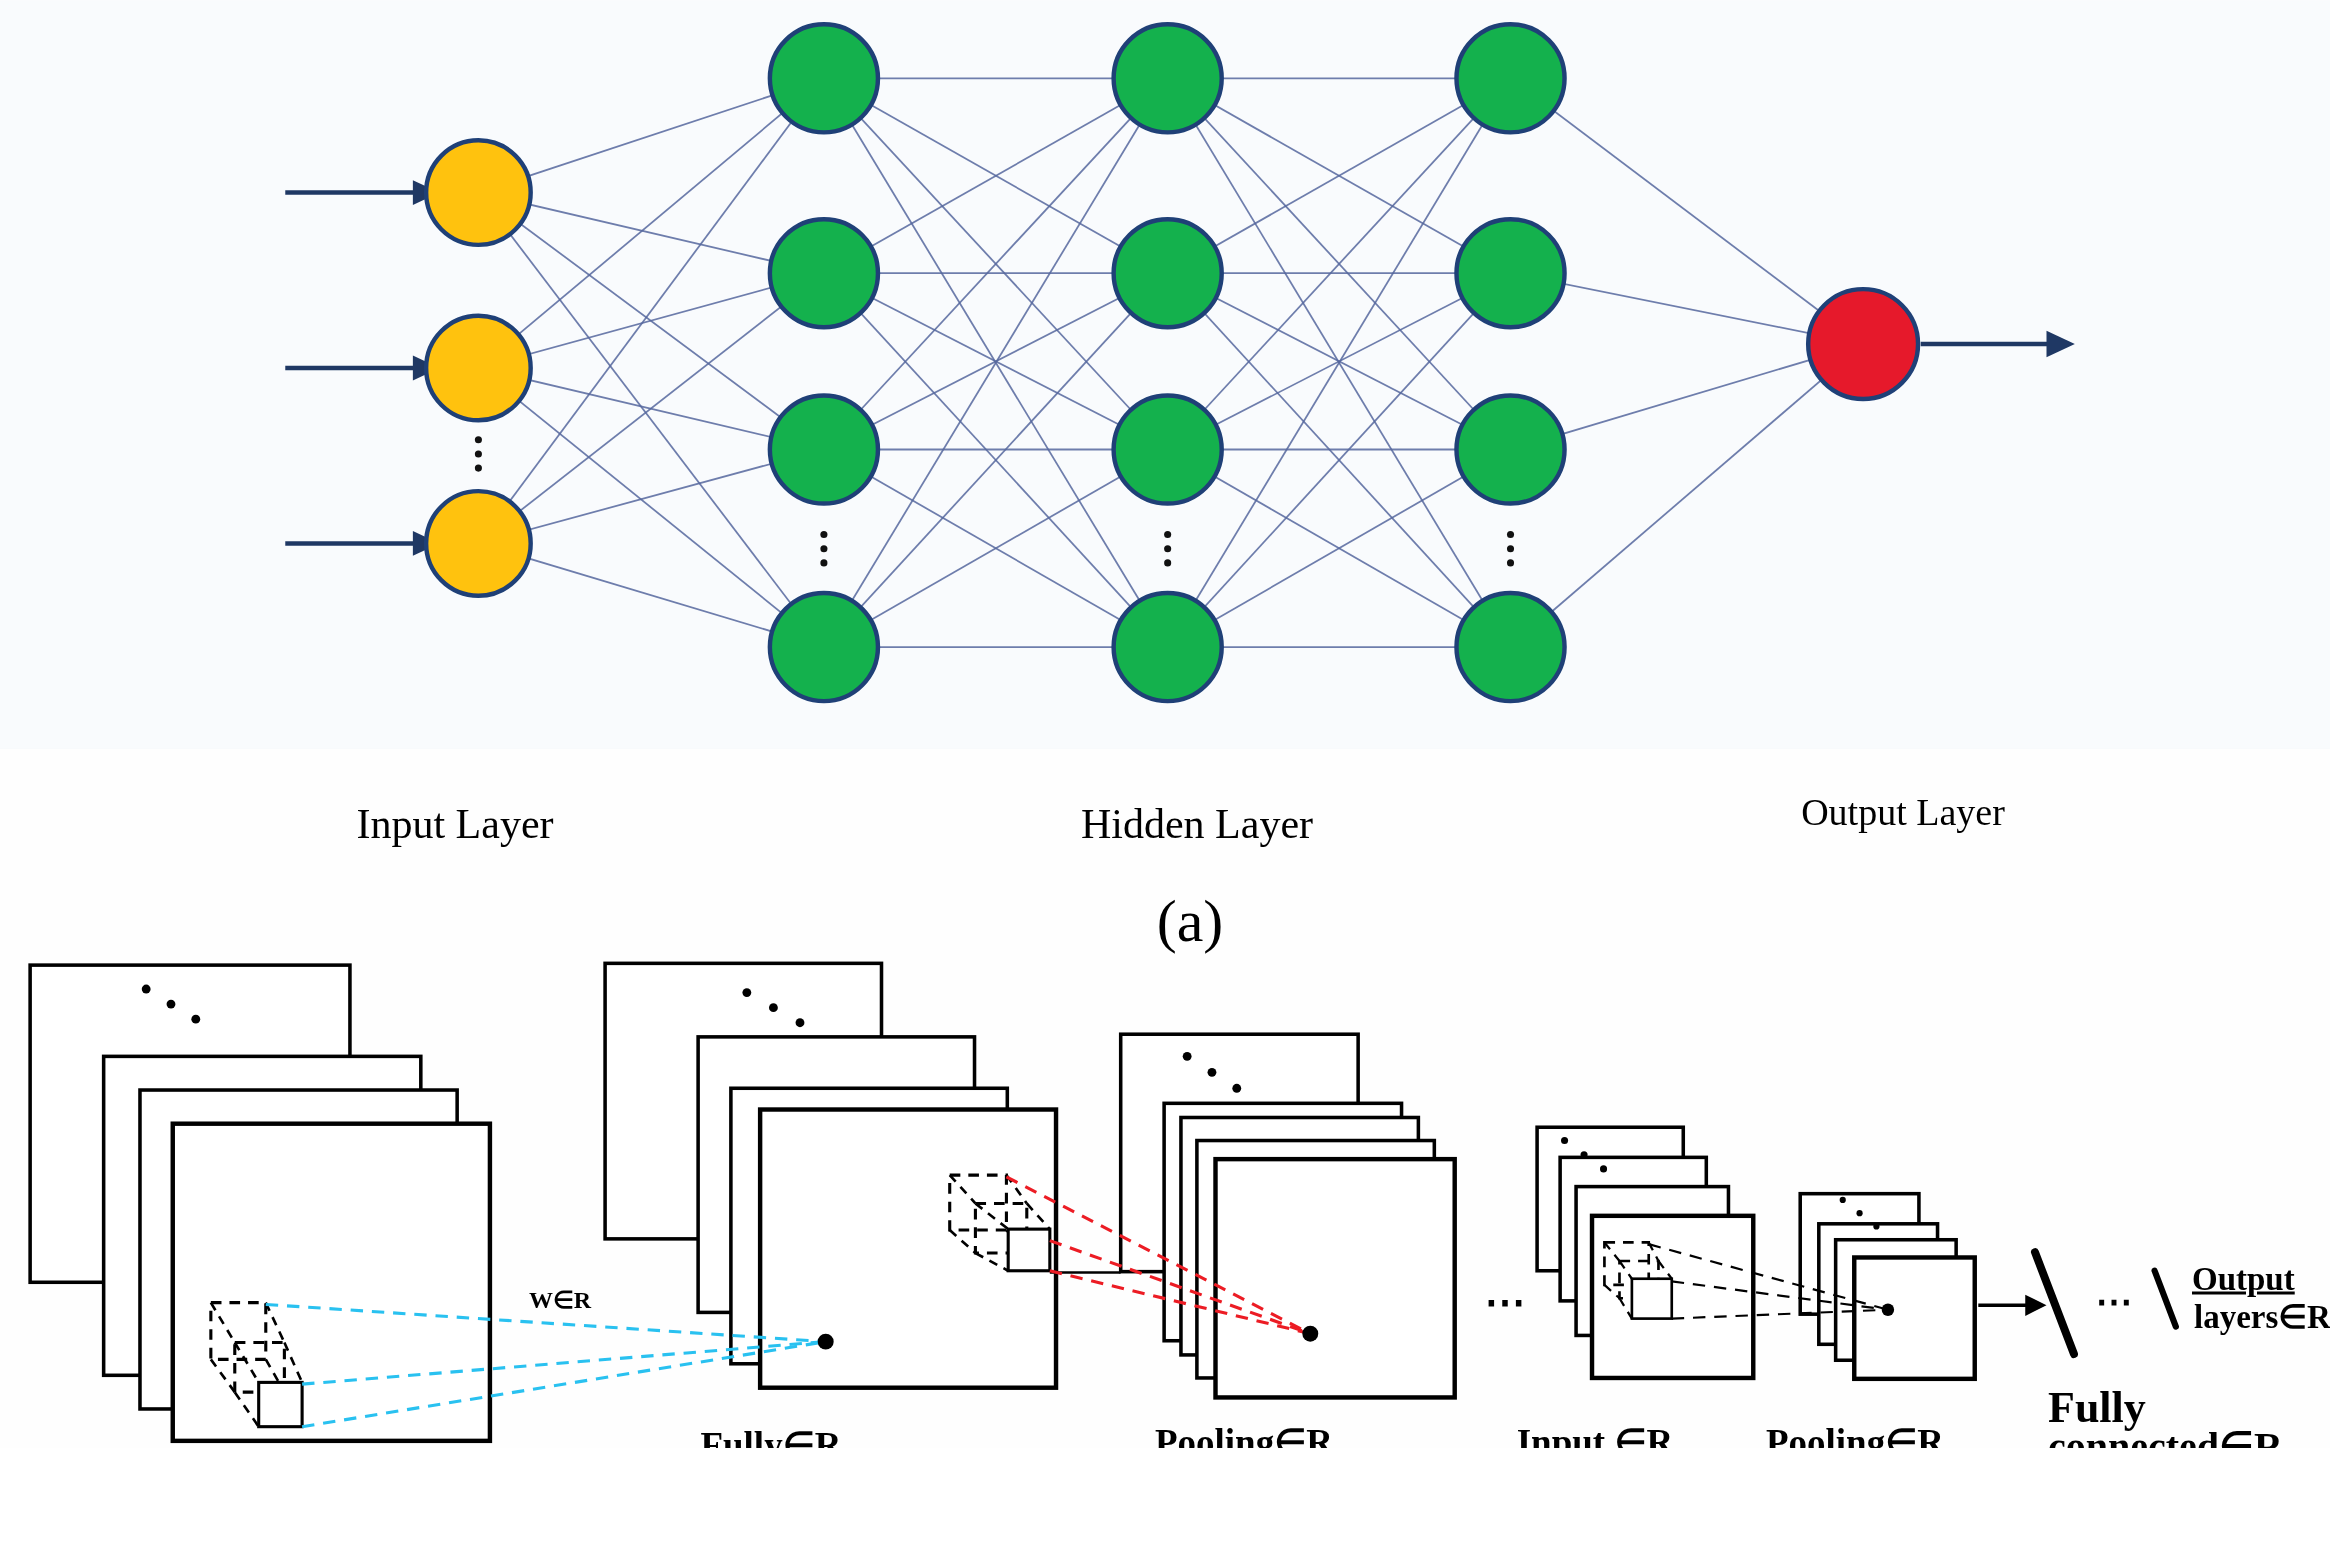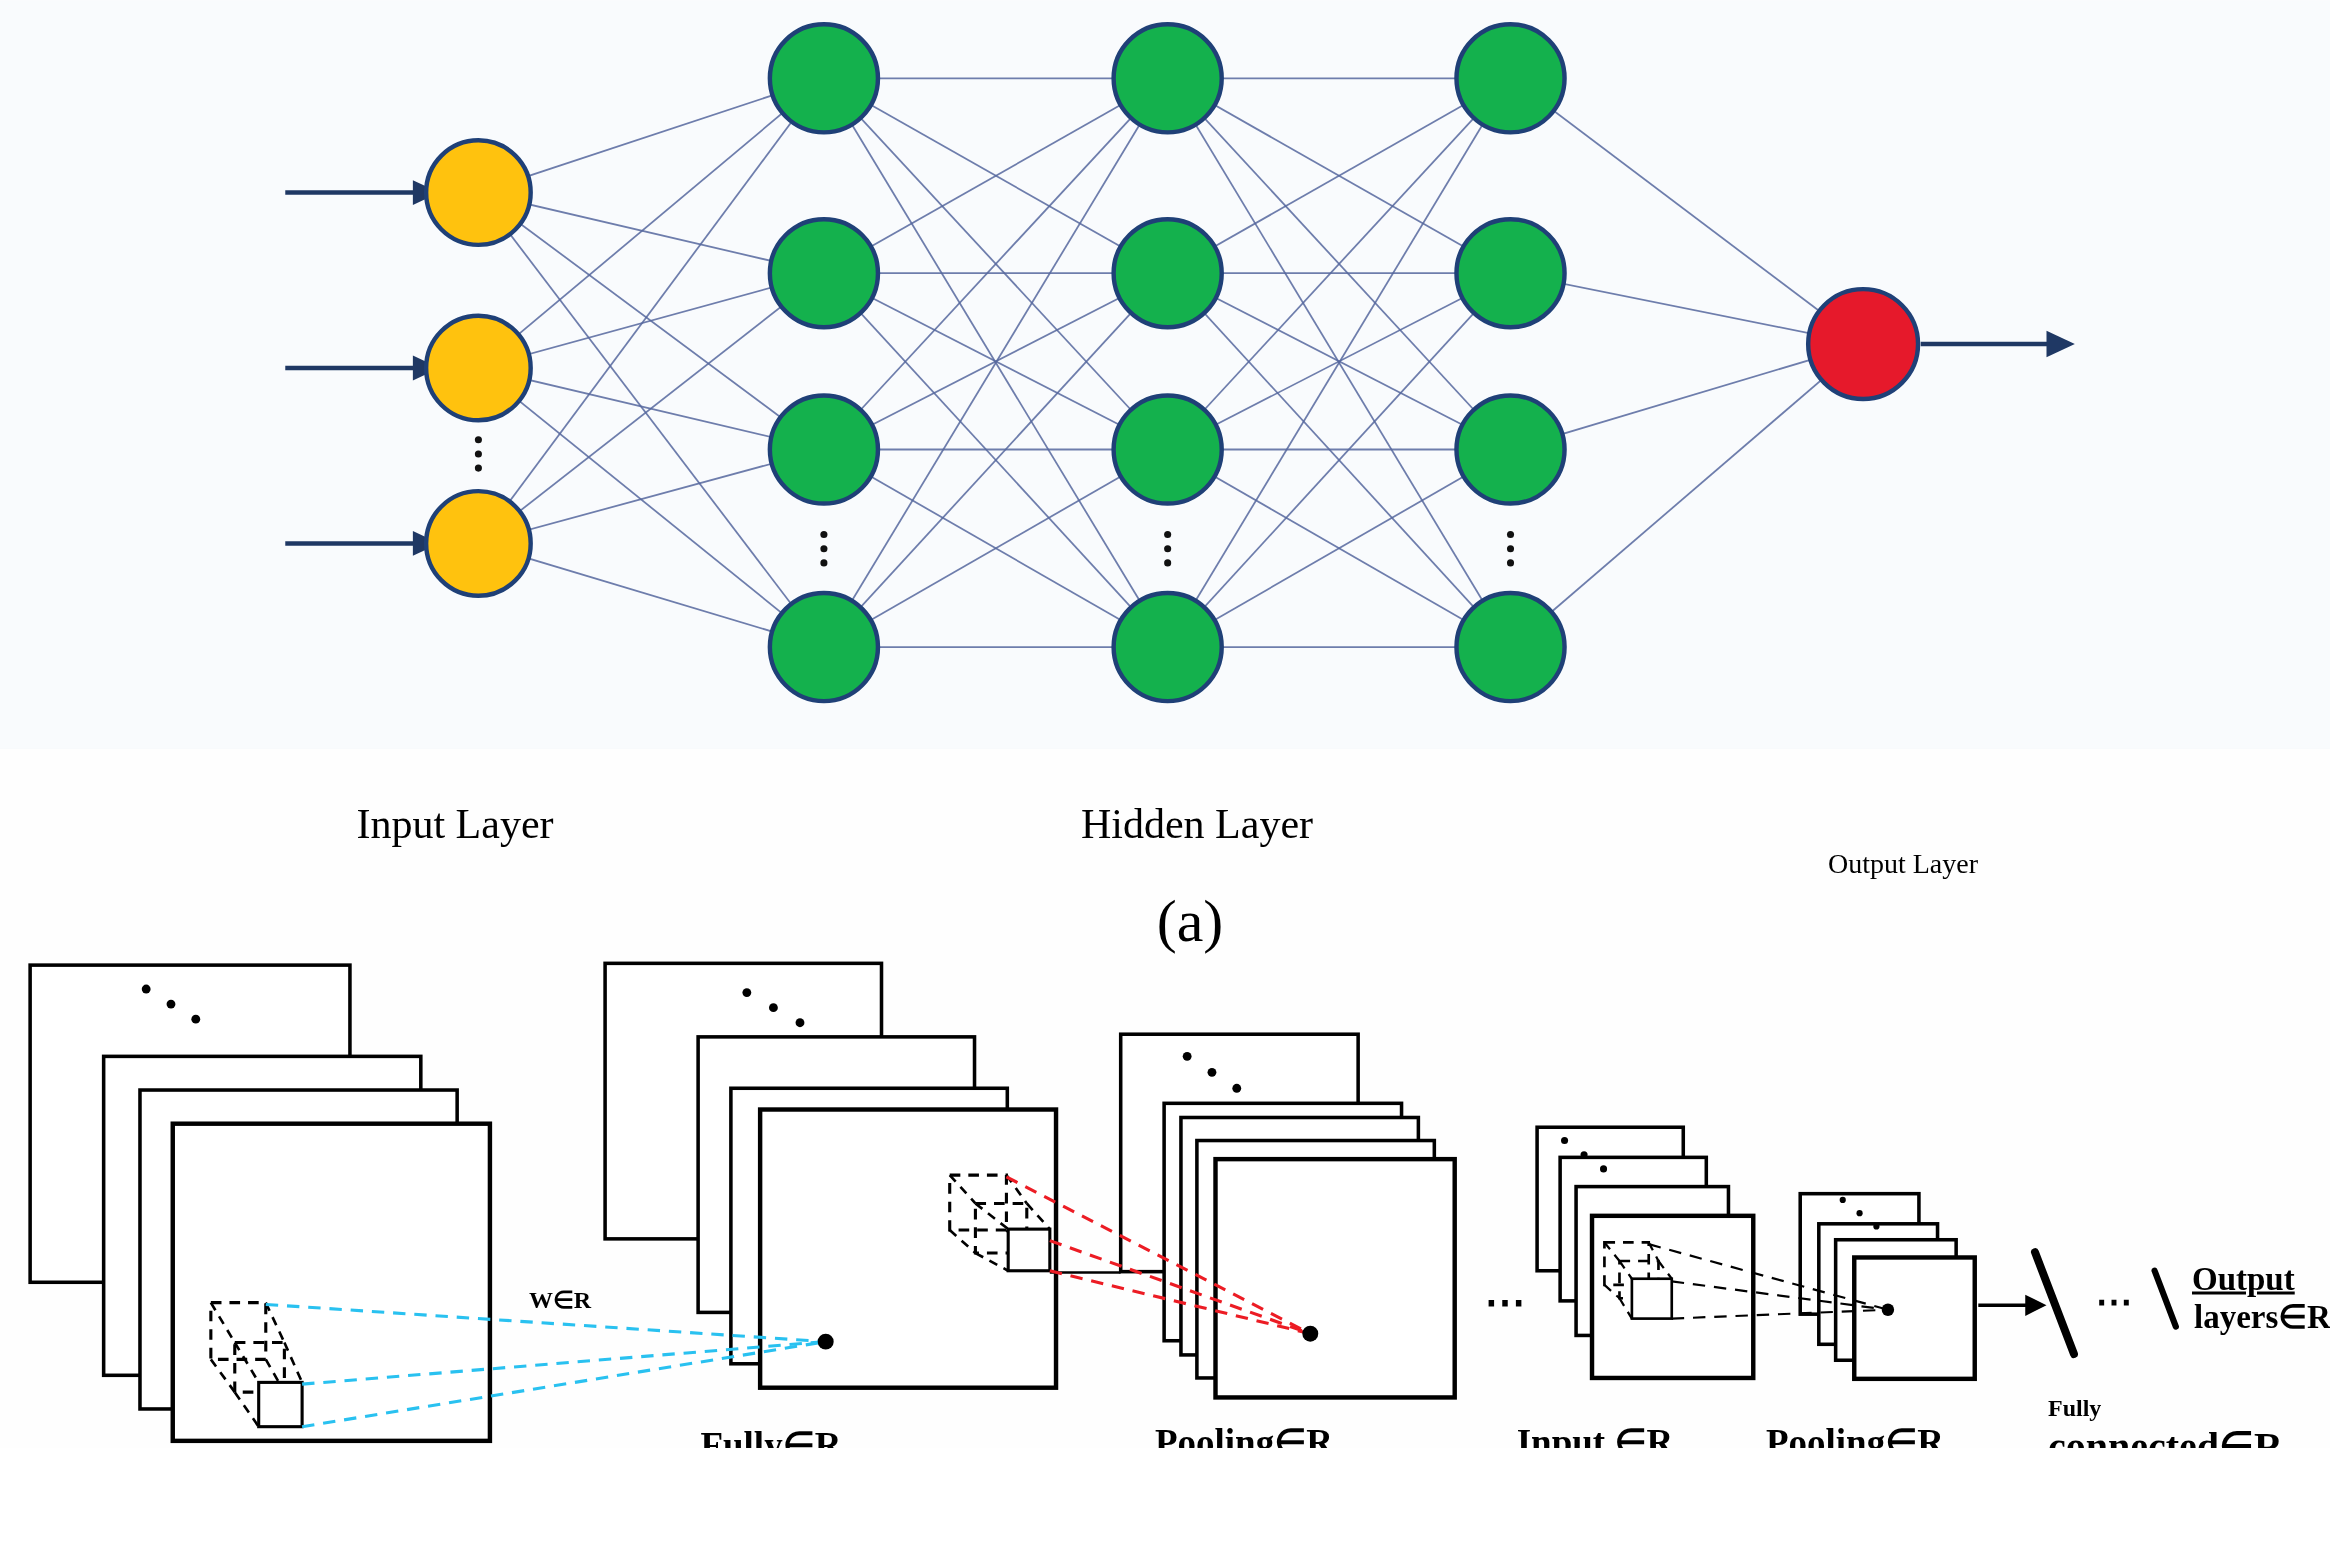--- a/index.html
+++ b/index.html
@@ -185,30 +185,30 @@
       <line x1="1887" y1="1488" x2="2131" y2="1478" stroke="#000000" stroke-width="2.5" stroke-linecap="butt" stroke-dasharray="14 10"></line>
       <circle cx="2131" cy="1478" r="7" fill="#000"></circle>
       <line x1="2233" y1="1473" x2="2288" y2="1473" stroke="#000" stroke-width="4" stroke-linecap="butt"></line>
       <polygon points="2310,1473 2286,1461 2286,1485" fill="#000"></polygon>
       <line x1="2297" y1="1413" x2="2341" y2="1528" stroke="#000" stroke-width="9" stroke-linecap="round"></line>
       <line x1="2432" y1="1434" x2="2456" y2="1497" stroke="#000" stroke-width="7" stroke-linecap="round"></line>
     </svg>
 
   <div class="lbl" style="left:455px;top:824px;font-size:42px;">Input Layer</div>
   <div class="lbl" style="left:1161px;top:824px;font-size:42px;margin-left:36px;">Hidden Layer</div>
-  <div class="lbl" style="left:1903px;top:864px;font-size:28px;">Output Layer</div>
+  <div class="lbl" style="left:1903px;top:812px;font-size:38px;">Output Layer</div>
   <div class="lbl" style="left:1190px;top:921px;font-size:60px;">(a)</div>
 
   <div class="lbl b" style="left:560px;top:1300px;font-size:24px;text-align:center;">W∈R</div>
   <div class="lbl b" style="left:771px;top:1445px;font-size:37px;">Fully∈R</div>
   <div class="lbl b" style="left:1244px;top:1442px;font-size:37px;">Pooling∈R</div>
   <div class="lbl b" style="left:1505px;top:1302px;font-size:41px;">⋯</div>
   <div class="lbl b" style="left:1595px;top:1442px;font-size:37px;">Input ∈R</div>
   <div class="lbl b" style="left:1855px;top:1442px;font-size:37px;">Pooling∈R</div>
   <div class="lbl b" style="left:2114px;top:1301px;font-size:37px;">⋯</div>
   <div class="lbl b left" style="left:2192px;top:1279px;font-size:33px;text-decoration:underline;">Output</div>
   <div class="lbl b left" style="left:2194px;top:1317px;font-size:33px;">layers∈R</div>
-  <div class="lbl b left" style="left:2048px;top:1408px;font-size:24px;">Fully</div>
+  <div class="lbl b left" style="left:2048px;top:1408px;font-size:44px;">Fully</div>
   <div class="lbl b left" style="left:2048px;top:1447px;font-size:40px;">connected∈R</div>
   <div class="lbl" style="left:1180px;top:1530px;font-size:66px;">(b)</div>
 
 </div>
 
 
 </body></html>

